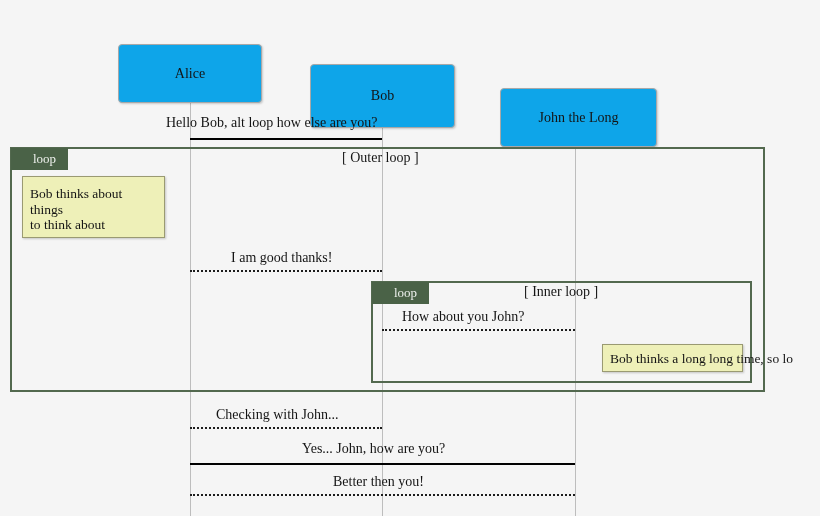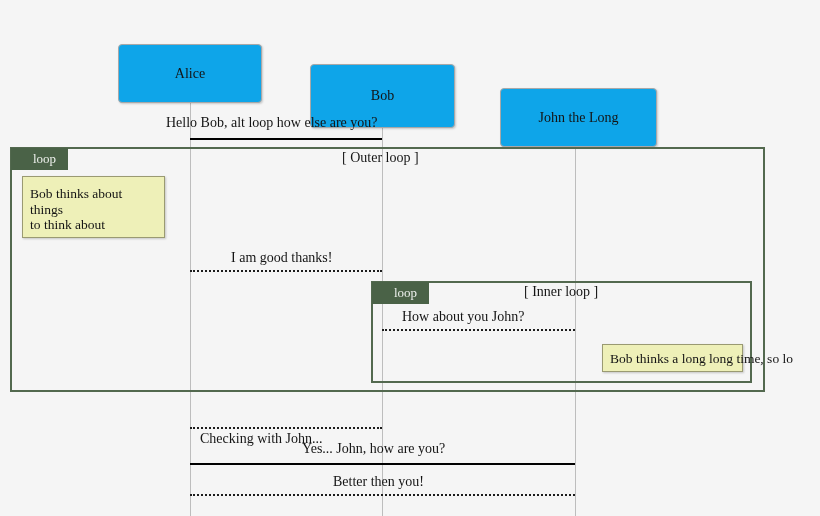--- a/index.html
+++ b/index.html
@@ -149,21 +149,21 @@
     <span class="fragment-tab">loop</span>
   </div>
   <div class="fragment-guard" style="left:524px; top:285px;">[ Inner loop ]</div>
 
   <div class="msg-label" style="left:394px; top:310px;margin-left:8px;">How about you John?</div>
   <div class="msg-line dotted" style="left:382px; top:329px; width:193px;"></div>
 
   <div class="note" style="left:602px; top:344px; width:141px; height:28px;"></div>
   <div class="note-text" style="left:610px; top:351px;">Bob thinks a long long time, so lo</div>
 
-  <div class="msg-label" style="left:200px; top:408px;margin-top:24px;">Checking with John...</div>
+  <div class="msg-label" style="left:216px; top:408px;">Checking with John...</div>
   <div class="msg-line dotted" style="left:190px; top:427px; width:192px;"></div>
 
   <div class="msg-label" style="left:302px; top:442px;">Yes... John, how are you?</div>
   <div class="msg-line solid" style="left:190px; top:463px; width:385px;"></div>
 
   <div class="msg-label" style="left:333px; top:475px;">Better then you!</div>
   <div class="msg-line dotted" style="left:190px; top:494px; width:385px;"></div>
 </div>
 
 </body></html>

